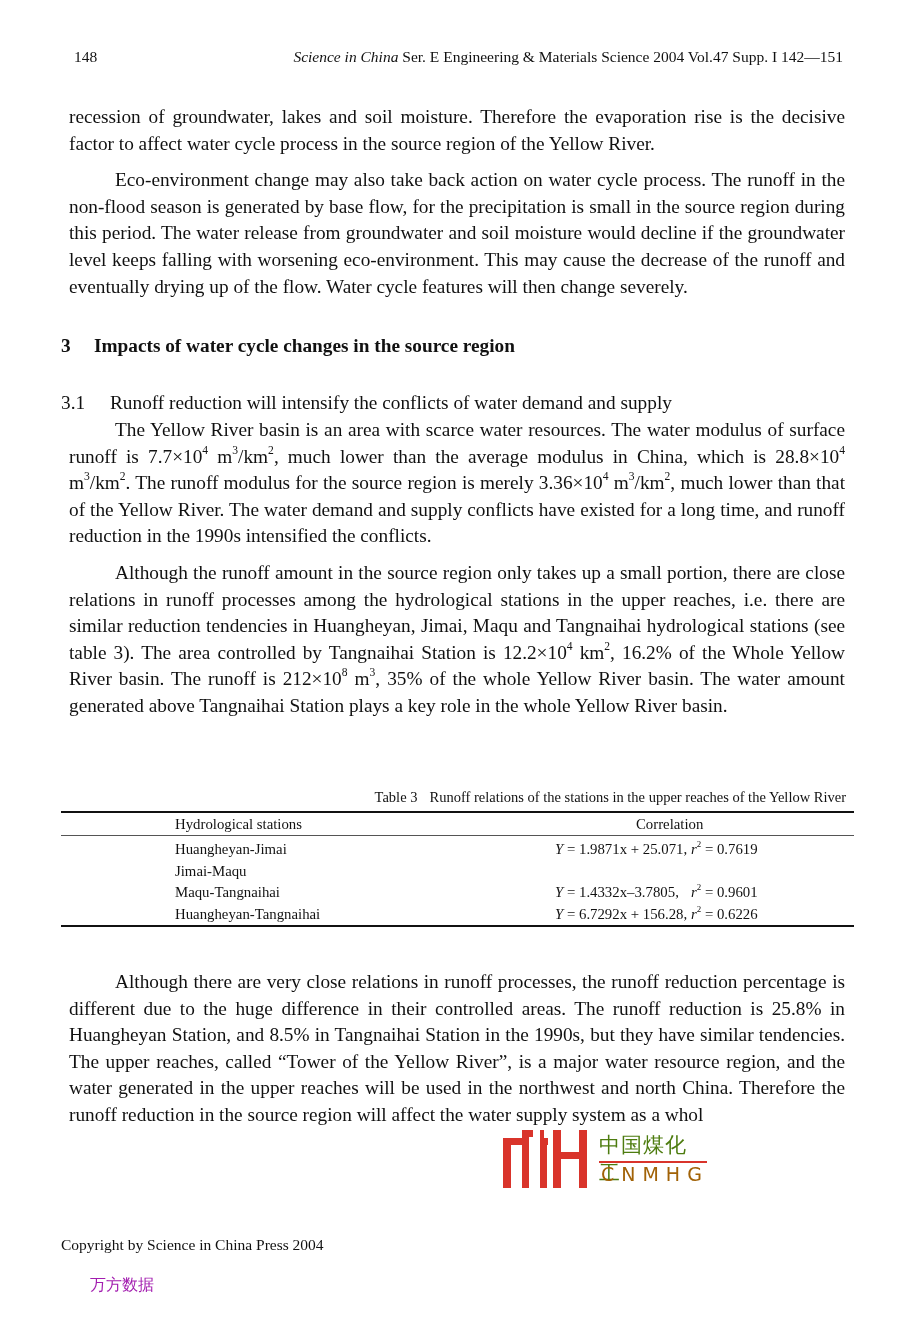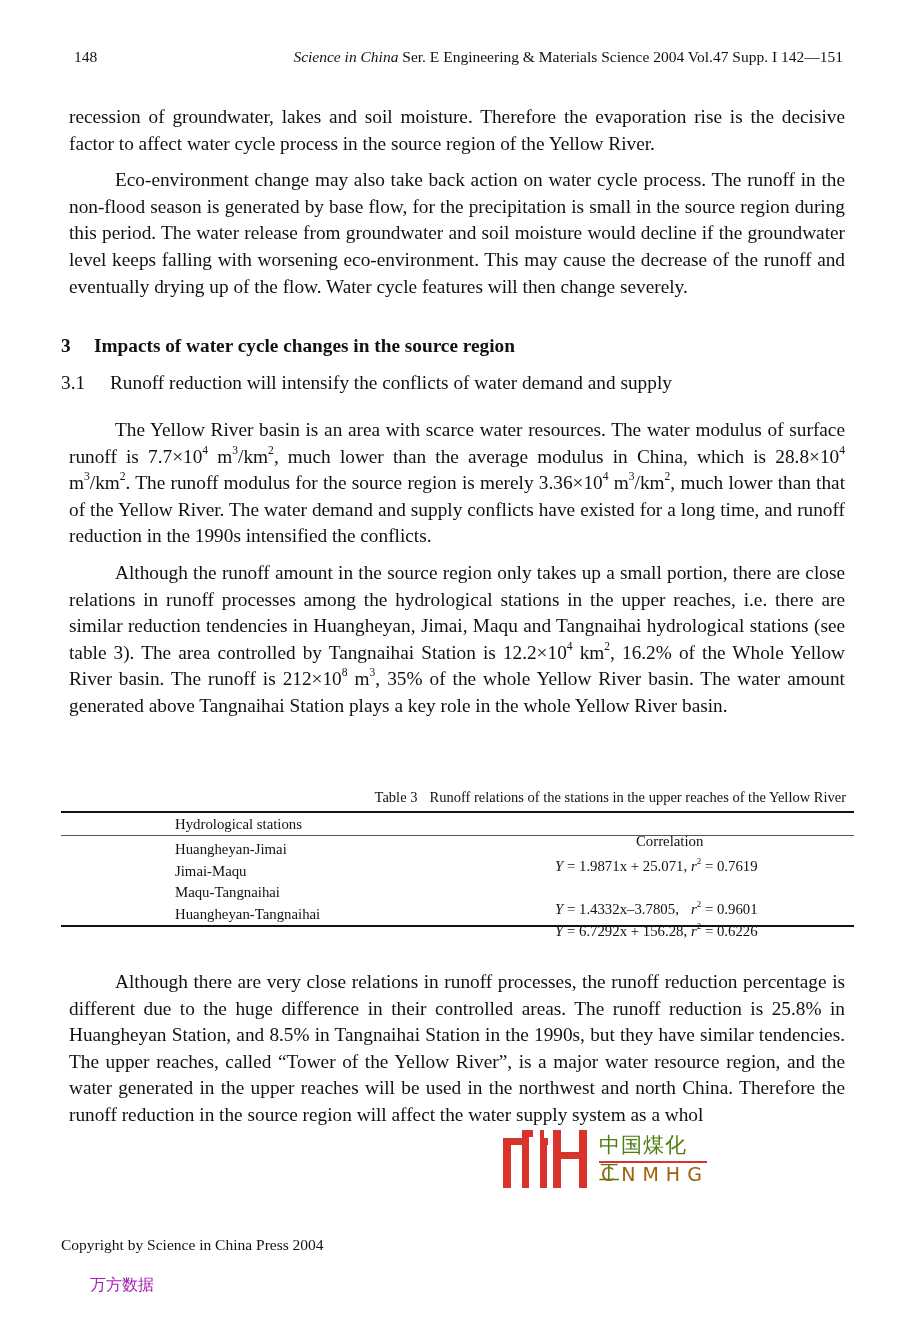--- a/index.html
+++ b/index.html
@@ -13,34 +13,34 @@
 
   .body-text { position:absolute; left:61px; width:792px; font-size:19.3px;
                line-height:26.6px; text-align:justify; }
   .body-text p { margin:8px; }
   .indent { text-indent:46px; }
   .gap { margin-top:10px !important; }
 
   .h-sec { position:absolute; left:61px; top:335px; font-size:19.3px; font-weight:bold; }
   .h-sec .num { display:inline-block; width:33px; }
   .h-sub { position:absolute; left:61px; top:372px; font-size:19.3px; }
-  .h-sub .num { display:inline-block; width:49px; }
+  .h-sub .num { display:inline-block; width:49px;margin-top:20px; }
 
   sup { font-size:0.6em; line-height:0; vertical-align:0.75em; }
 
   .tbl-cap { position:absolute; left:54px; width:792px; top:789px; text-align:right; font-size:14.5px; }
   .tbl-cap .lbl { margin-right:12px; }
   .tbl { position:absolute; left:61px; top:811px; width:793px; }
   .rule-top { height:0; border-top:2px solid #111; }
   .rule-mid { height:0; border-top:1px solid #555; }
   .rule-bot { height:0; border-top:2px solid #111; }
   .tr { display:flex; font-size:14.8px; height:21.5px; line-height:21.5px;gap:20px; }
   .tr.head { height:22px; line-height:22px; }
   .c1 { width:360px; padding-left:114px; box-sizing:border-box; }
-  .c2 { flex:1; position:relative;margin-top:17px; }
+  .c2 { flex:1; position:relative; }
   .c2 .eq { position:absolute; left:114px; }
   .c2 .r2 { position:absolute; left:250px; }
   .c2 .hd { position:absolute; left:195px; }
   .ital { font-style:italic; }
 
   .logo { position:absolute; left:503px; top:1130px; width:205px; height:58px; }
   .logo .bars { position:absolute; left:0; top:0; width:88px; height:58px; }
   .logo .cn { position:absolute; left:96px; top:1px; font-family:"DejaVu Sans", sans-serif;
               font-size:21px; color:#4d7c0f; letter-spacing:1px; }
   .logo .line { position:absolute; left:96px; top:31px; width:108px; height:2px; background:#d9342b; }

